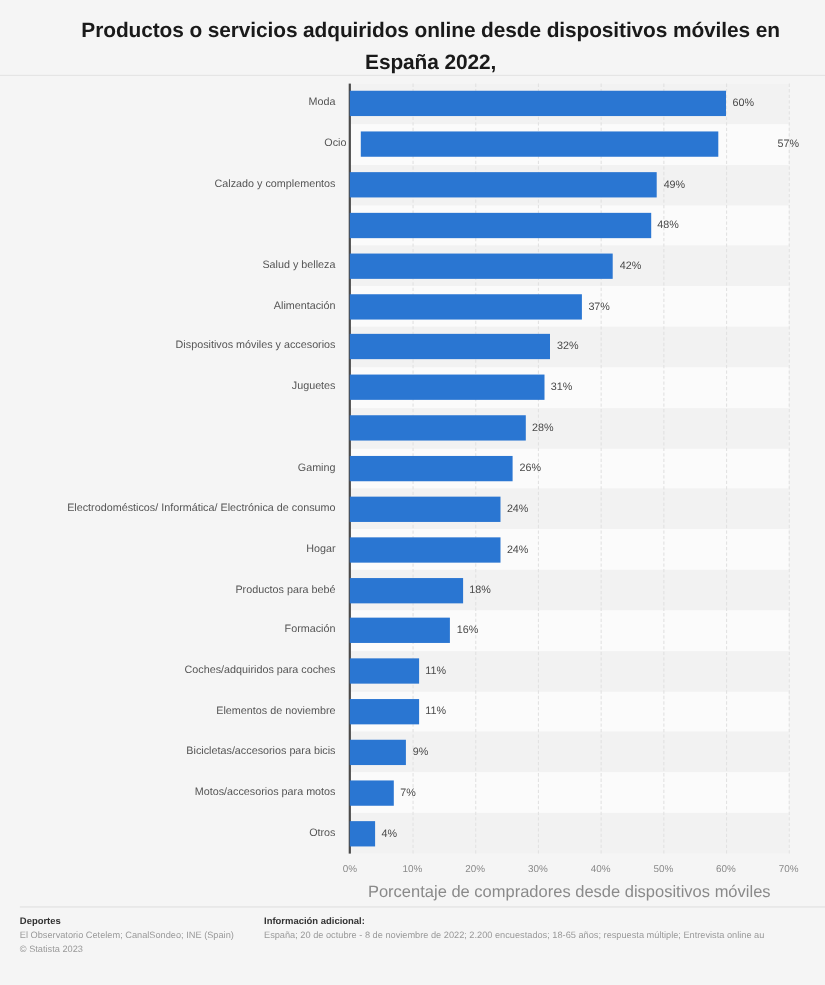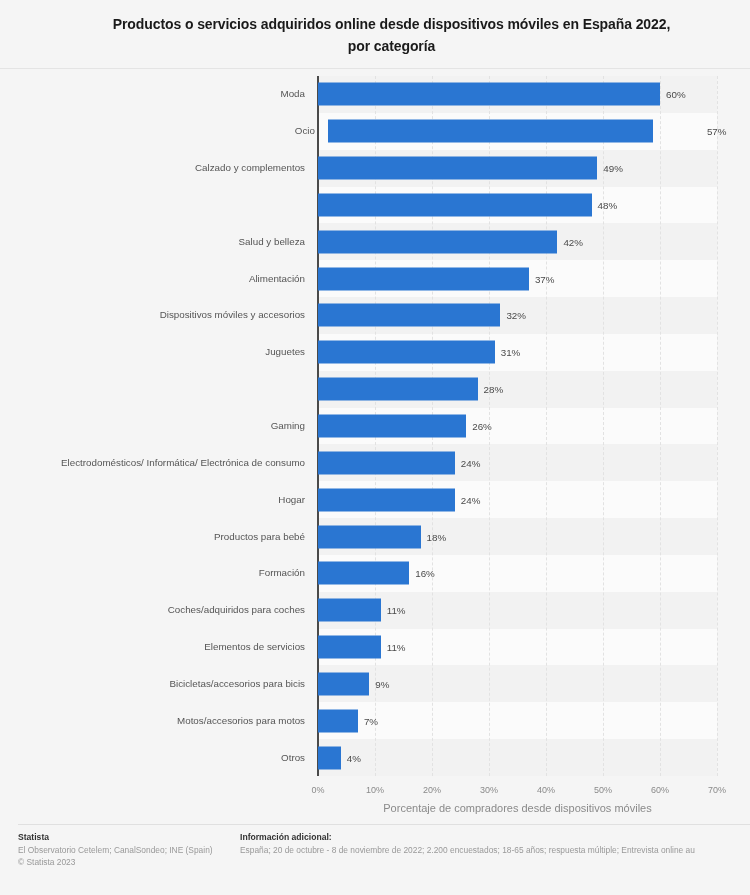--- a/index.html
+++ b/index.html
@@ -11,21 +11,21 @@
     font-family: "Liberation Sans", sans-serif;
     color: #333333;
     overflow: hidden;
     position: relative;
   }
 
   
   .chart-title {
     padding: 14px 27px 0 60px;
     text-align: center;
-    font-size: 14px;
+    font-size: 19px;
     font-weight: bold;
     line-height: 1.55;
     color: #1a1a1a;
     letter-spacing: -0.1px;
   }
 
   
   .top-rule {
     position: absolute;
     left: 0; right: 0;
@@ -129,21 +129,21 @@
     color: #8a8a8a;
     transform: translateX(-50%);
     white-space: nowrap;
   }
   .xaxis-title {
     position: absolute;
     top: 733px;
     left: 318px;
     width: 399px;
     text-align: center;
-    font-size: 11px;
+    font-size: 15px;
     color: #8a8a8a;
     white-space: nowrap;
   }
 
   
   .footer-rule {
     position: absolute;
     left: 18px;
     right: 0;
     top: 824px;
@@ -282,21 +282,21 @@
         <div class="cat-label">Formación</div>
         <div class="bar" style="width: 91.2px; background: rgb(42, 118, 210);"></div>
         <div class="val-label" style="left: 415.2px;">16%</div>
       </div>
       <div class="row" style="top: 522.789px;">
         <div class="cat-label">Coches/adquiridos para coches</div>
         <div class="bar" style="width: 62.7px; background: rgb(42, 118, 210);"></div>
         <div class="val-label" style="left: 386.7px;">11%</div>
       </div>
       <div class="row" style="top: 559.632px;">
-        <div class="cat-label">Elementos de servicios</div>
+        <div class="cat-label">Elementos de noviembre</div>
         <div class="bar" style="width: 62.7px; background: rgb(42, 118, 210);"></div>
         <div class="val-label" style="left: 386.7px;">11%</div>
       </div>
       <div class="row" style="top: 596.474px;">
         <div class="cat-label">Bicicletas/accesorios para bicis</div>
         <div class="bar" style="width: 51.3px; background: rgb(42, 118, 210);"></div>
         <div class="val-label" style="left: 375.3px;">9%</div>
       </div>
       <div class="row" style="top: 633.316px;">
         <div class="cat-label">Motos/accesorios para motos</div>
@@ -318,21 +318,21 @@
       <div class="xtick" style="left: 603px;">50%</div>
       <div class="xtick" style="left: 660px;">60%</div>
       <div class="xtick" style="left: 717px;">70%</div>
     </div>
   <div class="xaxis-title">Porcentaje de compradores desde dispositivos móviles</div>
 </div>
 
 <div class="footer-rule"></div>
 <div class="footer">
   <div class="f-col f-sources">
-    <div class="f-head">Statista</div>
+    <div class="f-head">Deportes</div>
     <div class="f-body">El Observatorio Cetelem; CanalSondeo; INE (Spain)</div>
     <div class="f-copy">© Statista 2023</div>
   </div>
   <div class="f-col f-extra">
     <div class="f-head">Información adicional:</div>
     <div class="f-body">España; 20 de octubre - 8 de noviembre de 2022; 2.200 encuestados; 18-65 años; respuesta múltiple; Entrevista online au</div>
   </div>
 </div>
 
 </body></html>

